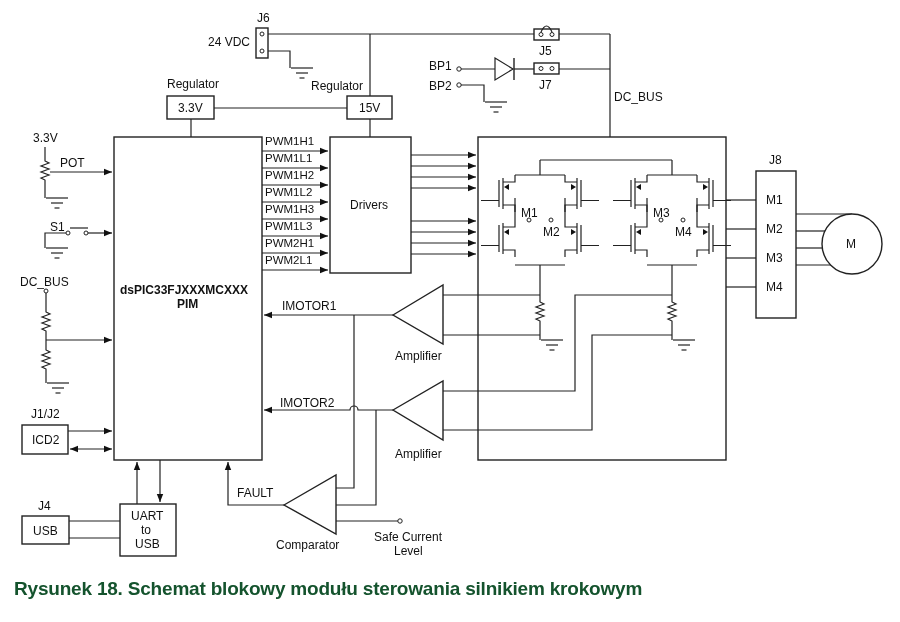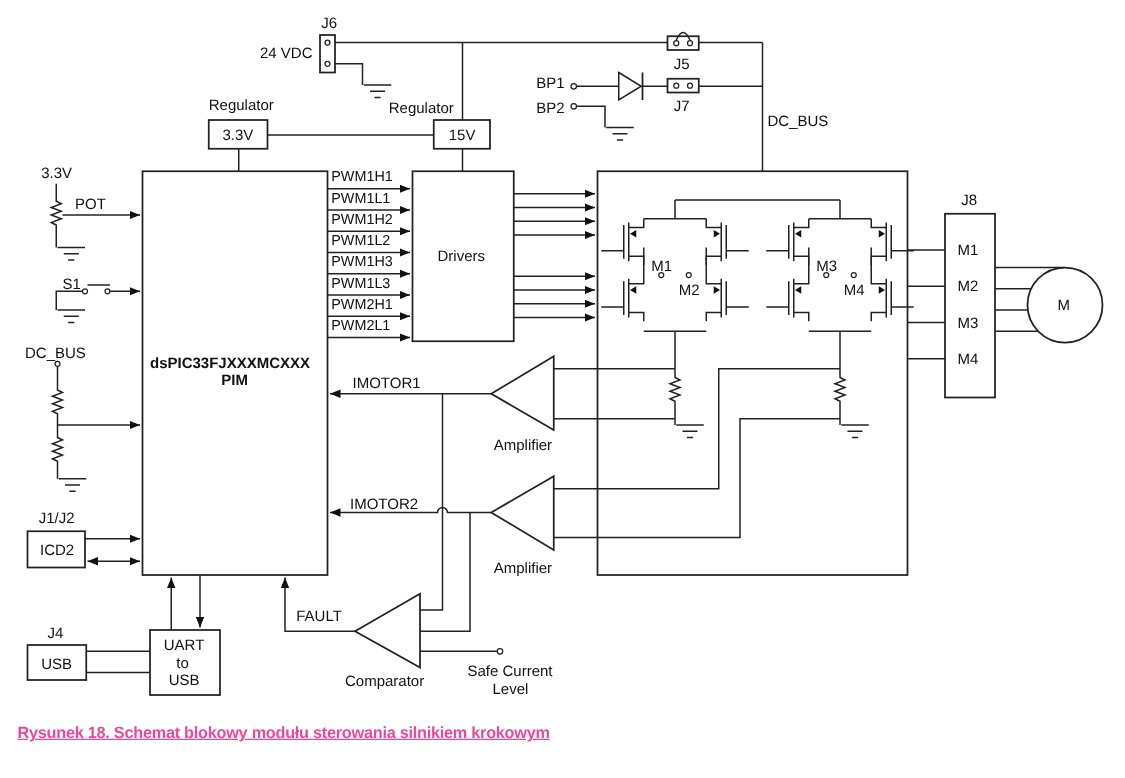--- a/index.html
+++ b/index.html
@@ -8,21 +8,21 @@
   svg text { font-family: "Liberation Sans", sans-serif; fill: #111; }
   .lbl { font-size: 12px; }
   .lbl-sm { font-size: 11.5px; }
   .bold { font-weight: bold; }
   .w { stroke: #222; stroke-width: 1.2; fill: none; }
   .box { stroke: #222; stroke-width: 1.4; fill: #fff; }
   .pin { stroke: #222; stroke-width: 1; fill: #fff; }
   #caption {
     position: absolute; left: 14px; top: 578px;
     font-family: "Liberation Sans", sans-serif; font-weight: bold;
-    font-size: 13px; color: #ec4899; letter-spacing: -0.2px; text-decoration: underline;
+    font-size: 19px; color: #14532d; letter-spacing: -0.2px;
   }
 </style>
 </head>
 <body>
 
 <svg id="diagram" width="900" height="622" viewBox="0 0 900 622" xmlns="http://www.w3.org/2000/svg">
   <defs>
     <marker id="arr" viewBox="0 0 10 10" refX="10" refY="5" markerWidth="7" markerHeight="7" orient="auto-start-reverse">
       <path d="M0,1 L10,5 L0,9 z" fill="#111"></path>
     </marker>

